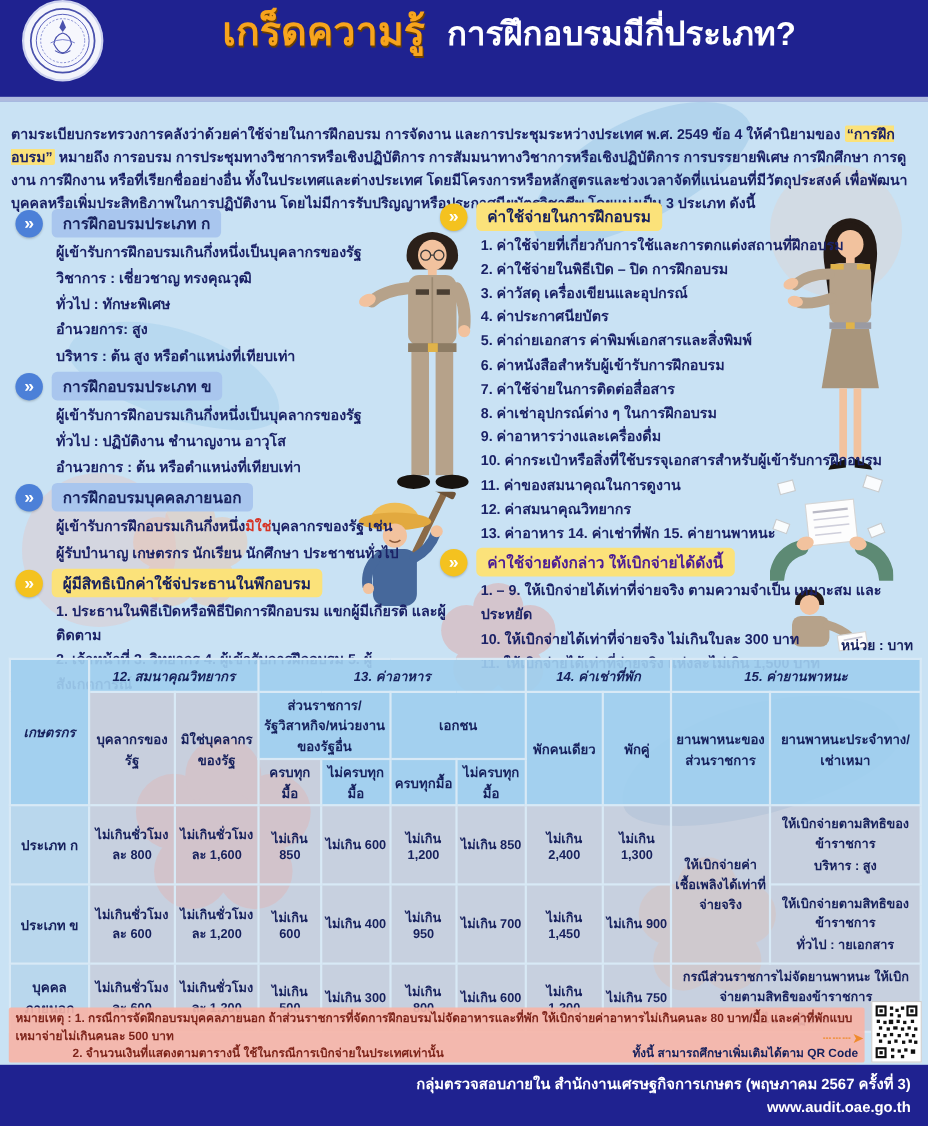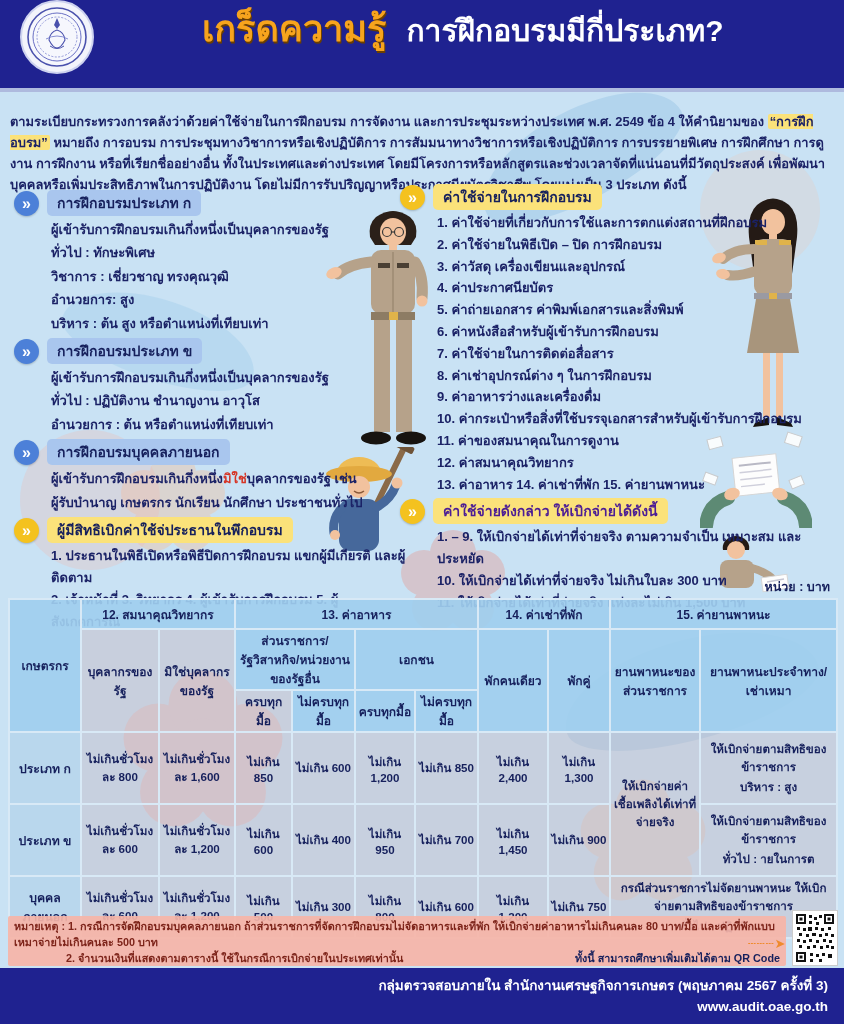--- a/index.html
+++ b/index.html
@@ -61,21 +61,21 @@
   .cost-table{
     position:absolute;top:598px;left:8px;width:828px;z-index:3;
     border-collapse:collapse;table-layout:fixed;
     font-size:11.6px;color:#16205c;text-align:center;
   }
   .cost-table th,.cost-table td{border:2px solid #d8e9f6;padding:1px 2px;vertical-align:middle;font-weight:600;}
   .cost-table th{background:rgba(160,206,238,.92);font-weight:bold;font-size:12px;}
   .cost-table th.mauve{background:rgba(199,191,203,.55);}
   .cost-table td{background:rgba(197,190,202,.5);}
   .cost-table td.rowlabel{background:rgba(171,205,232,.55);font-weight:bold;font-size:12.2px;}
-  .cost-table .h1 th{height:30px;}
+  .cost-table .h1 th{height:30px;font-style:italic;}
   .cost-table .h2 th{height:52px;}
   .cost-table .h3 th{height:30px;}
   .cost-table tr.r1 td{height:72px;}
   .cost-table tr.r2 td{height:72px;}
   .cost-table tr.r3 td{height:62px;}
   .u{display:block;font-weight:bold;margin-top:2px;}
   
   .note-strip{
     position:absolute;top:916px;left:8px;width:778px;height:50px;z-index:3;
     background:rgba(246,180,167,.92);border-radius:2px;padding:3px 6px 0 6px;
@@ -131,22 +131,22 @@
   <p class="intro"><span>ตามระเบียบกระทรวงการคลังว่าด้วยค่าใช้จ่ายในการฝึกอบรม การจัดงาน และการประชุมระหว่างประเทศ พ.ศ. 2549 ข้อ 4 ให้คำนิยามของ </span><span class="hl">“การฝึกอบรม”</span><span> หมายถึง การอบรม การประชุมทางวิชาการหรือเชิงปฏิบัติการ การสัมมนาทางวิชาการหรือเชิงปฏิบัติการ การบรรยายพิเศษ การฝึกศึกษา การดูงาน การฝึกงาน หรือที่เรียกชื่ออย่างอื่น ทั้งในประเทศและต่างประเทศ โดยมีโครงการหรือหลักสูตรและช่วงเวลาจัดที่แน่นอนที่มีวัตถุประสงค์ เพื่อพัฒนาบุคคลหรือเพิ่มประสิทธิภาพในการปฏิบัติงาน โดยไม่มีการรับปริญญาหรือประกาศนียบัตรวิชาชีพ โดยแบ่งเป็น 3 ประเภท ดังนี้</span></p>
 
   <div class="leftcol">
     <div class="sec">
       <div class="sec-head">
         <span class="chev blue">»</span>
         <span class="pill">การฝึกอบรมประเภท ก</span>
       </div>
       <div class="sec-body">
         <div>ผู้เข้ารับการฝึกอบรมเกินกึ่งหนึ่งเป็นบุคลากรของรัฐ</div>
+        <div>วิชาการ : เชี่ยวชาญ ทรงคุณวุฒิ</div>
         <div>ทั่วไป : ทักษะพิเศษ</div>
-        <div>วิชาการ : เชี่ยวชาญ ทรงคุณวุฒิ</div>
         <div>อำนวยการ: สูง</div>
         <div>บริหาร : ต้น สูง หรือตำแหน่งที่เทียบเท่า</div>
       </div>
     </div>
     <div class="sec">
       <div class="sec-head">
         <span class="chev blue">»</span>
         <span class="pill">การฝึกอบรมประเภท ข</span>
       </div>
       <div class="sec-body">
@@ -359,21 +359,21 @@
     <tr class="r2">
       <td class="rowlabel">ประเภท ข</td>
       <td>ไม่เกินชั่วโมงละ 600</td>
       <td>ไม่เกินชั่วโมงละ 1,200</td>
       <td>ไม่เกิน 600</td>
       <td>ไม่เกิน 400</td>
       <td>ไม่เกิน 950</td>
       <td>ไม่เกิน 700</td>
       <td>ไม่เกิน 1,450</td>
       <td>ไม่เกิน 900</td>
-      <td><span>ให้เบิกจ่ายตามสิทธิของข้าราชการ</span><span class="u">ทั่วไป : ายในการต</span></td>
+      <td><span>ให้เบิกจ่ายตามสิทธิของข้าราชการ</span><span class="u">ทั่วไป : ายเอกสาร</span></td>
     </tr>
     <tr class="r3">
       <td class="rowlabel">บุคคลภายนอก</td>
       <td>ไม่เกินชั่วโมงละ 600</td>
       <td>ไม่เกินชั่วโมงละ 1,200</td>
       <td>ไม่เกิน 500</td>
       <td>ไม่เกิน 300</td>
       <td>ไม่เกิน 800</td>
       <td>ไม่เกิน 600</td>
       <td>ไม่เกิน 1,200</td>

